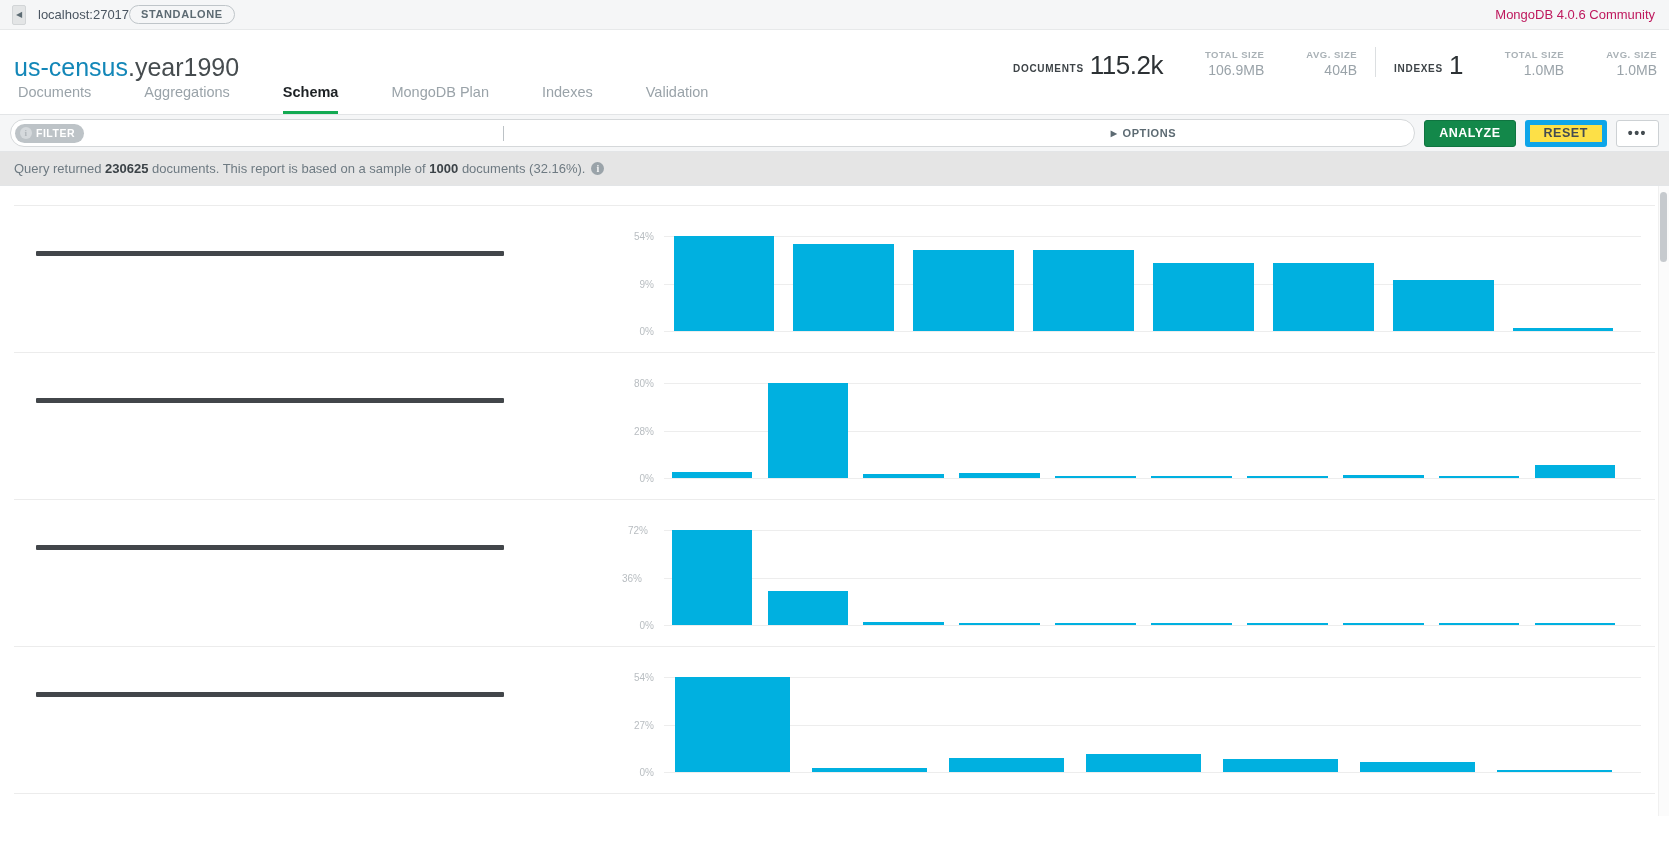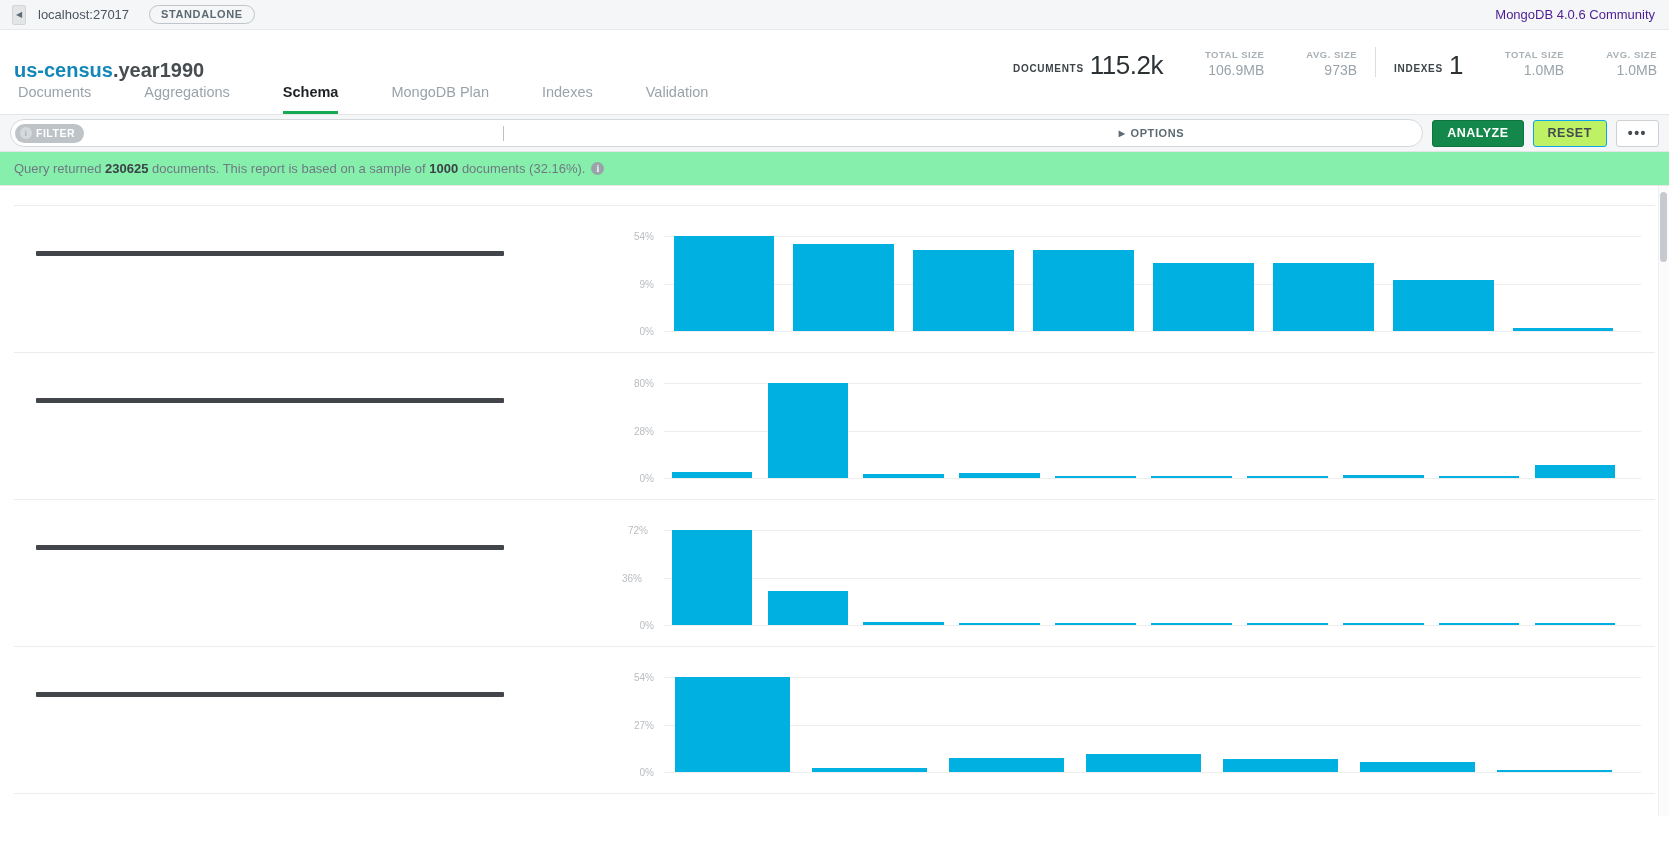--- a/index.html
+++ b/index.html
@@ -25,47 +25,47 @@
     background: #e3e5e6;
     border: 1px solid #d2d5d7;
     border-radius: 2px;
     display: flex; align-items: center; justify-content: center;
     font-size: 8px; color: #5d6c74;
     cursor: pointer;
     margin-right: 12px;
   }
   .host-name {
     font-size: 13px; color: #4a5561;
-    margin-right: 20px;
+    margin-right: 0;
   }
   .standalone-pill {
     border: 1px solid #bfc5c9;
     border-radius: 11px;
     padding: 2px 11px 3px;
     font-size: 11px;
     letter-spacing: .6px;
     color: #5c6a72;
     font-weight: 600;
   }
   .version {
     position: absolute; right: 14px;
-    font-size: 13px; color: #4c1d95;
+    font-size: 13px; color: #be185d;
   }
 
   
   .collheader {
     height: 52px;
     display: flex; align-items: flex-end;
     padding: 0 14px 2px 14px;
     position: relative;
   }
   .coll-title {
-    font-size: 20px;
+    font-size: 25px;
     color: #464c4f;
-    font-weight: 700;
+    font-weight: 400;
     line-height: 1;
   }
   .coll-title .db { color: #1387b8; }
 
   .stats {
     position: absolute; right: 12px; bottom: 4px;
     display: flex; align-items: flex-end;
   }
   .stat-group { display: flex; align-items: flex-end; }
   .stat-label-sm {
@@ -165,32 +165,32 @@
     font-size: 12.5px; font-weight: 700; letter-spacing: .5px;
     display: flex; align-items: center; justify-content: center;
     cursor: pointer;
     margin-left: 9px;
   }
   .btn-analyze {
     background: #13884a; color: #fff; border: 1px solid #0f7440;
     padding: 0 14px;
   }
   .btn-reset {
-    background: #bef264; color: #444c51; border: 1px solid #0ea5e9;
+    background: #fde047; color: #444c51; border: 5px solid #0ea5e9;
     padding: 0 14px;
   }
   .btn-more {
     background: #fff; color: #444c51; border: 1px solid #cdd1d4;
     padding: 0 11px; letter-spacing: 1.5px; font-size: 14px;
     line-height: 10px;
   }
 
   
   .samplebar {
-    background: #86efac;
+    background: #e5e5e5;
     height: 34px;
     display: flex; align-items: center;
     padding-left: 14px;
     font-size: 13px; color: #6e7a82;
     border-bottom: 1px solid #e3e5e7;
   }
   .samplebar b { color: #3b4247; font-weight: 700; }
   .sample-info-icon {
     width: 13px; height: 13px; border-radius: 50%;
     background: #9aa3a9; color: #f5f6f7;
@@ -305,21 +305,21 @@
   <div class="stats">
     <div class="stat-group">
       <span class="stat-label-sm">DOCUMENTS</span>
       <span class="stat-big">115.2k</span>
       <span class="stat-sub">
         <span class="cap">TOTAL SIZE</span>
         <span class="val">106.9MB</span>
       </span>
       <span class="stat-sub">
         <span class="cap">AVG. SIZE</span>
-        <span class="val">973B</span>
+        <span class="val">404B</span>
       </span>
     </div>
 
     <div class="stat-divider"></div>
 
     <div class="stat-group">
       <span class="stat-label-sm">INDEXES</span>
       <span class="stat-big">1</span>
       <span class="stat-sub">
         <span class="cap">TOTAL SIZE</span>

